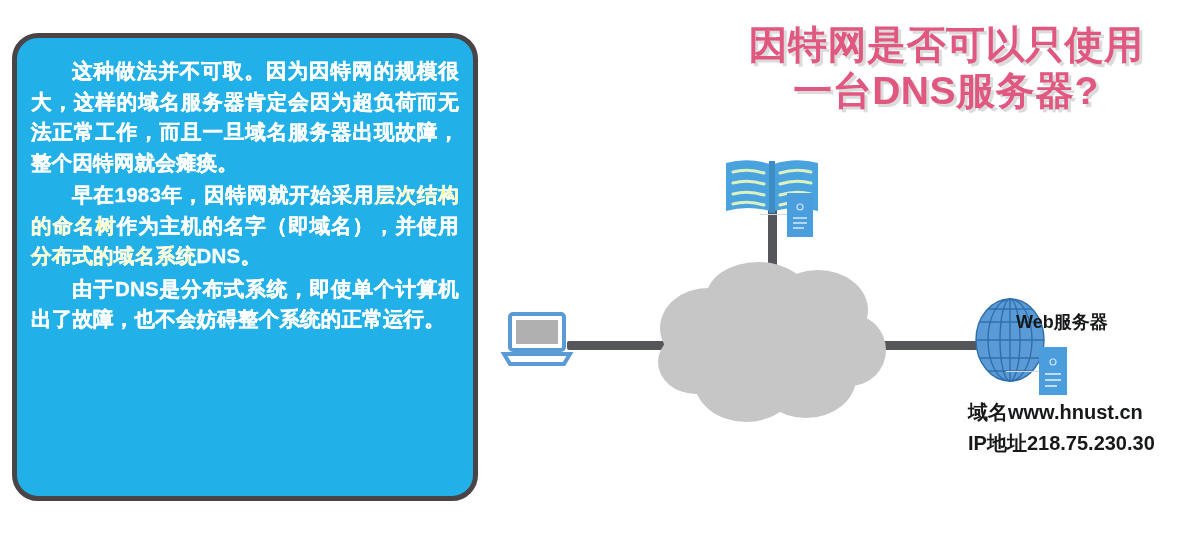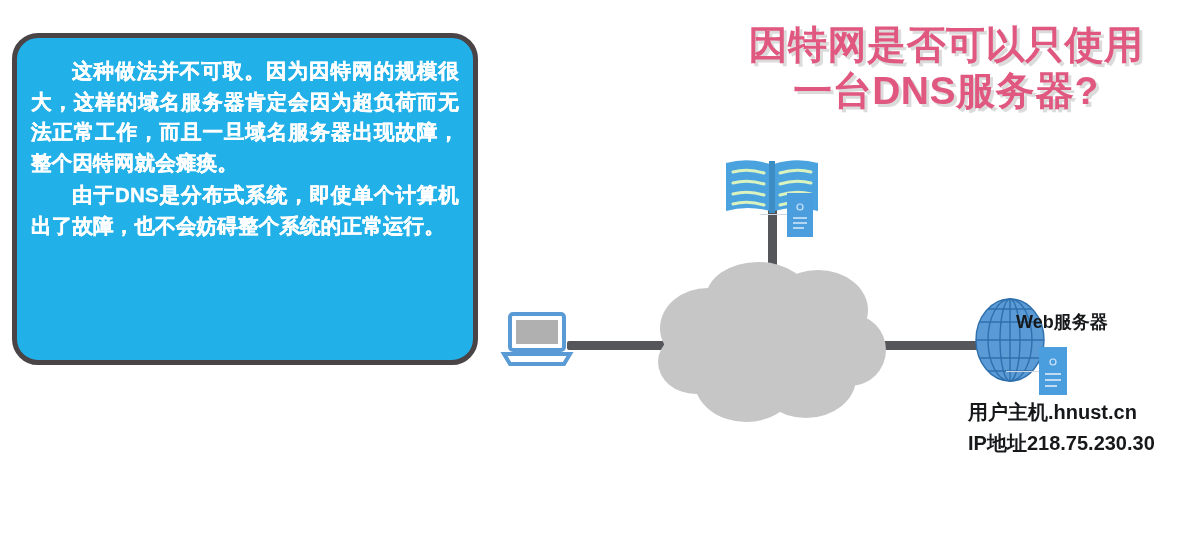--- a/index.html
+++ b/index.html
@@ -4,21 +4,21 @@
 <title>DNS</title>
 <style>
   html,body{margin:0;padding:0;background:#ffffff;}
   body{
     width:1200px;height:533px;position:relative;overflow:hidden;
     font-family:"Liberation Sans","DejaVu Sans",sans-serif;
   }
 
   
   #note-card{
-    position:absolute;left:12px;top:33px;width:466px;height:332px;
+    position:absolute;left:12px;top:33px;width:466px;height:468px;
     box-sizing:border-box;
     background:#22b0e8;
     border:5px solid #4a4446;
     border-radius:26px;
     padding:18px 14px 10px 14px;
   }
   .para{
     color:#ffffff;
     font-weight:bold;
     font-size:20.5px;
@@ -85,20 +85,21 @@
   #book-svg{left:722px;top:157px;}
   #globe-svg{left:974px;top:298px;}
   #dns-card-svg{left:787px;top:193px;}
   #web-card-svg{left:1039px;top:347px;}
 </style>
 </head>
 <body>
 
 <div id="note-card">
   <p class="para"><span>这种做法并不可取。因为因特网的规模很大，这样的域名服务器肯定会因为超负荷而无法正常工作，而且一旦域名服务器出现故障，整个因特网就会瘫痪。</span></p>
+  <p class="para"><span>早在1983年，因特网就开始采用</span><span class="hl">层次结构的命名树</span><span>作为主机的名字（即域名），并使用</span><span class="hl">分布式的域名系统</span><span>DNS。</span></p>
   <p class="para"><span>由于DNS是分布式系统，即使单个计算机出了故障，也不会妨碍整个系统的正常运行。</span></p>
 </div>
 
 <div id="heading">
   <span>因特网是否可以只使用</span>
   <span>一台DNS服务器?</span>
 </div>
 
 <div id="diagram">
 
@@ -169,15 +170,15 @@
   <svg class="icon" id="web-card-svg" width="28" height="48" viewBox="0 0 28 48">
     <rect x="0" y="0" width="28" height="48" fill="#4a9ede"></rect>
     <circle cx="14" cy="15" r="3" fill="none" stroke="#cfe4f6" stroke-width="1.2"></circle>
     <g stroke="#cfe4f6" stroke-width="1.8">
       <path d="M6 27 H22"></path>
         <path d="M6 33 H22"></path>
         <path d="M6 39 H18"></path>
     </g>
   </svg>
   <div class="dlabel" id="label-web">Web服务器</div>
-  <div class="dlabel" id="label-domain">用户主机.hnust.cn</div>
+  <div class="dlabel" id="label-domain">域名www.hnust.cn</div>
   <div class="dlabel" id="label-ip">IP地址218.75.230.30</div>
 </div>
 
 </body></html>

